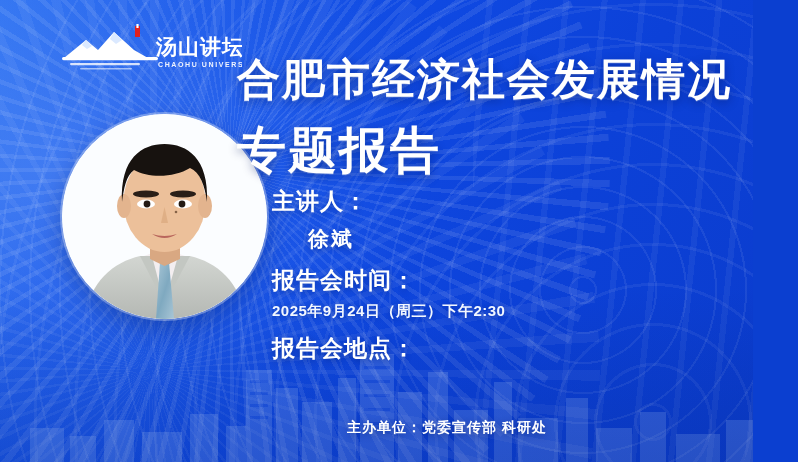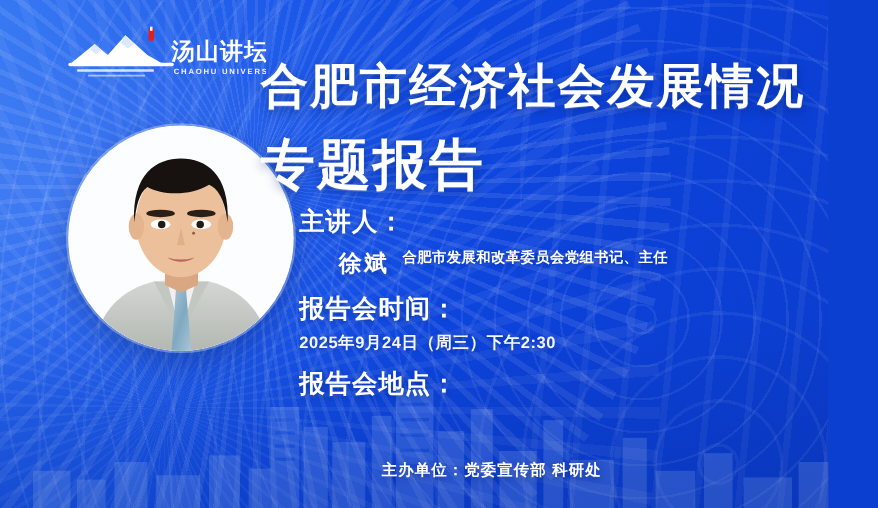--- a/index.html
+++ b/index.html
@@ -246,21 +246,20 @@
 
   <div class="headline">
     <div class="l1">合肥市经济社会发展情况</div>
     <div class="l2">专题报告</div>
   </div>
 
   <div class="details">
     <div class="d-label">主讲人：</div>
     <div class="d-row">
       <span class="d-name">徐斌</span>
-      <span class="d-org">合肥市发展和改革委员会党组书记、主任</span>
     </div>
     <div class="d-gap"></div>
     <div class="d-label">报告会时间：</div>
     <div class="d-value">2025年9月24日（周三）下午2:30</div>
     <div class="d-gap"></div>
     <div class="d-label">报告会地点：</div>
   </div>
 
   <div class="footer">主办单位：党委宣传部  科研处</div>
 

